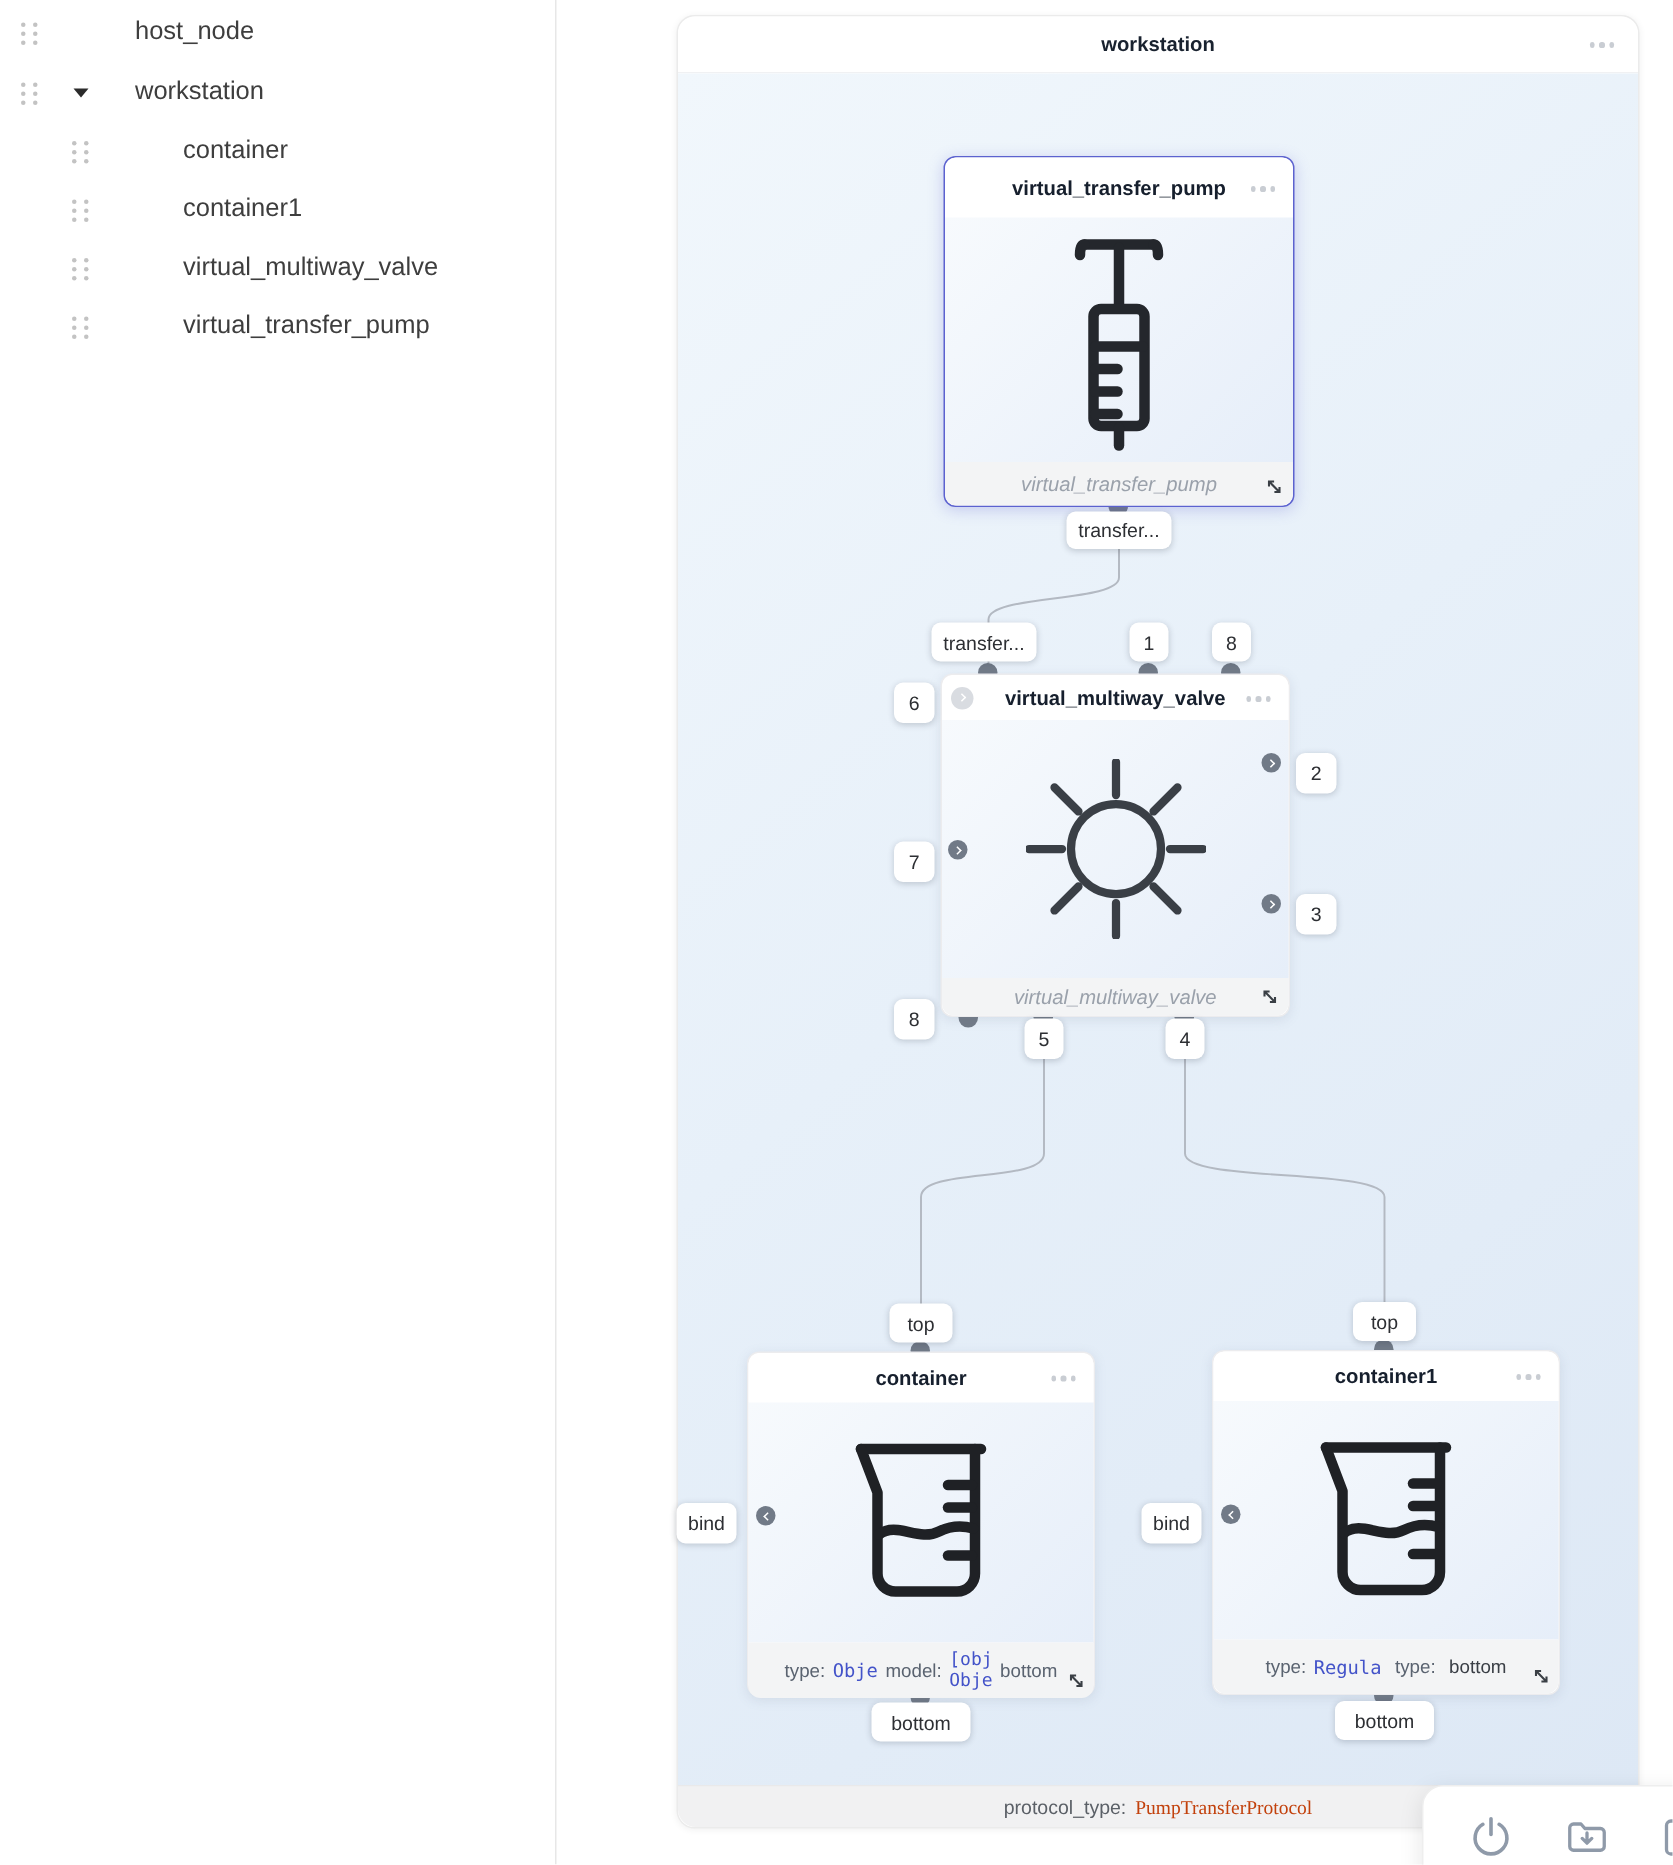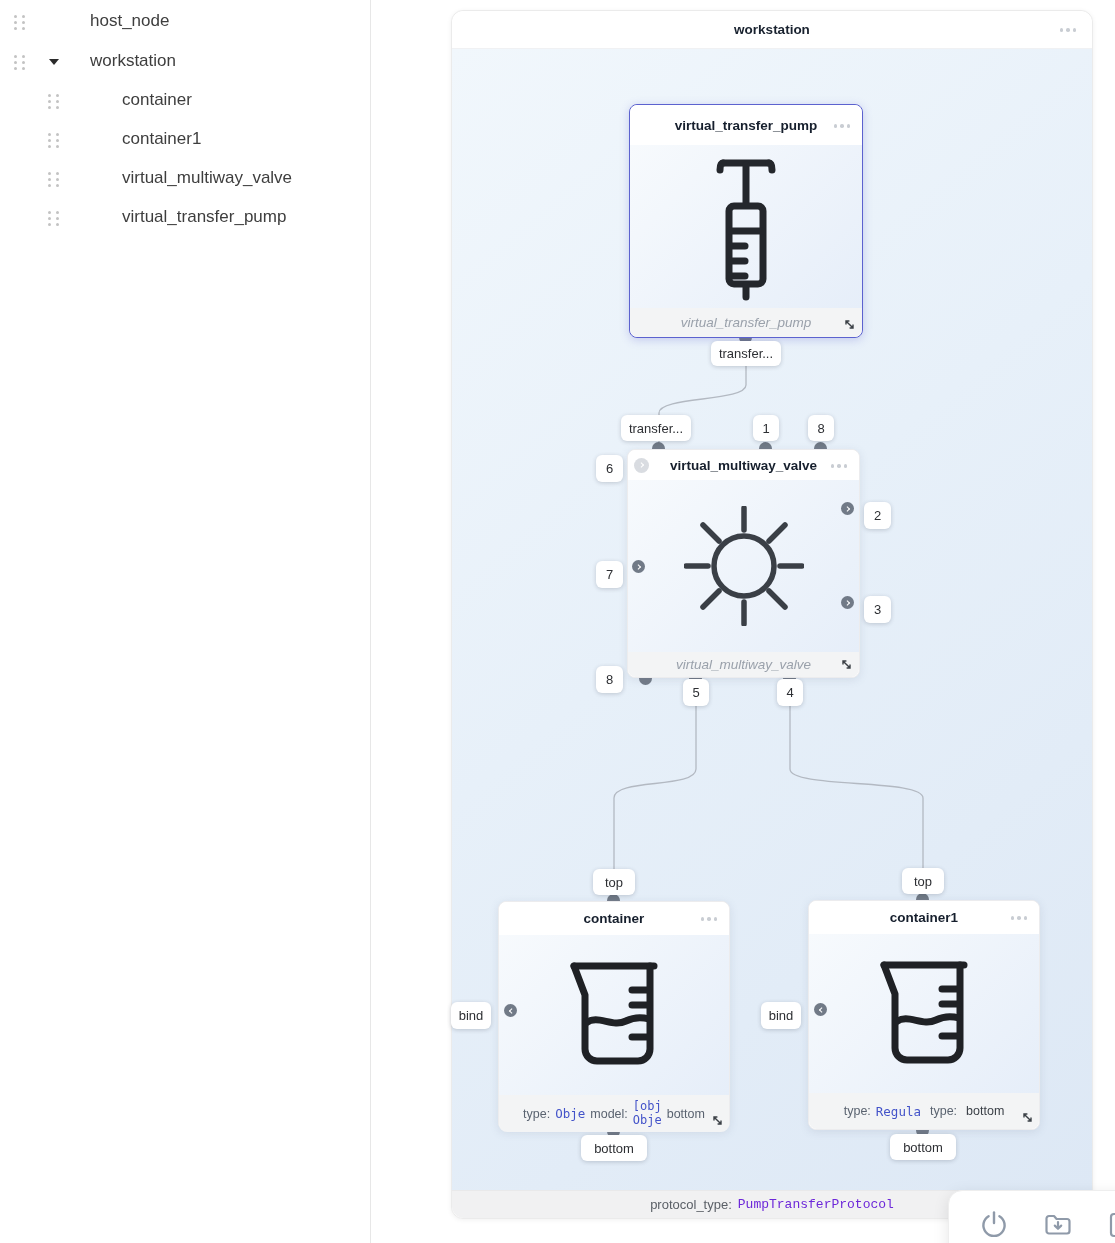--- a/index.html
+++ b/index.html
@@ -23,21 +23,21 @@
   .panel-header { position:absolute; left:0; top:0; width:100%; height:38px;
     display:flex; align-items:center; justify-content:center;
     border-bottom:1px solid #f0f1f3; border-radius:12px 12px 0 0; background:#fff; }
   .panel-title { font-size:13.5px; font-weight:bold; color:#19222f; }
   .canvas { position:absolute; left:0; top:38px; width:640px; height:1143px;
     background:linear-gradient(140deg,#f1f7fc 0%, #e7f0f9 45%, #dde8f5 100%); overflow:hidden; }
   .panel-footer { position:absolute; left:0; bottom:0; width:100%; height:28px;
     background:#f1f1f2; border-top:1px solid #e9e9ea; border-radius:0 0 12px 12px;
     display:flex; align-items:center; justify-content:center; gap:6px; }
   .proto-label { font-size:13px; color:#5b6067; }
-  .mono-blue { font-family:Liberation Mono, monospace; font-size:12.5px; color:#6d28d9; }
+  .mono-blue { font-family:Liberation Serif, serif; font-size:12.5px; color:#c2410c; }
 
   .dots { display:flex; gap:3px; position:absolute; }
   .dots i { width:3.5px; height:3.5px; border-radius:50%; background:#c9cdd3; }
 
   
   .edges { position:absolute; left:0; top:0; z-index:1; pointer-events:none; }
 
   
   .node { position:absolute; background:#fff; border:1px solid #ececee; border-radius:8px;
     box-shadow:0 2px 8px rgba(110,125,150,0.16); z-index:2; }

